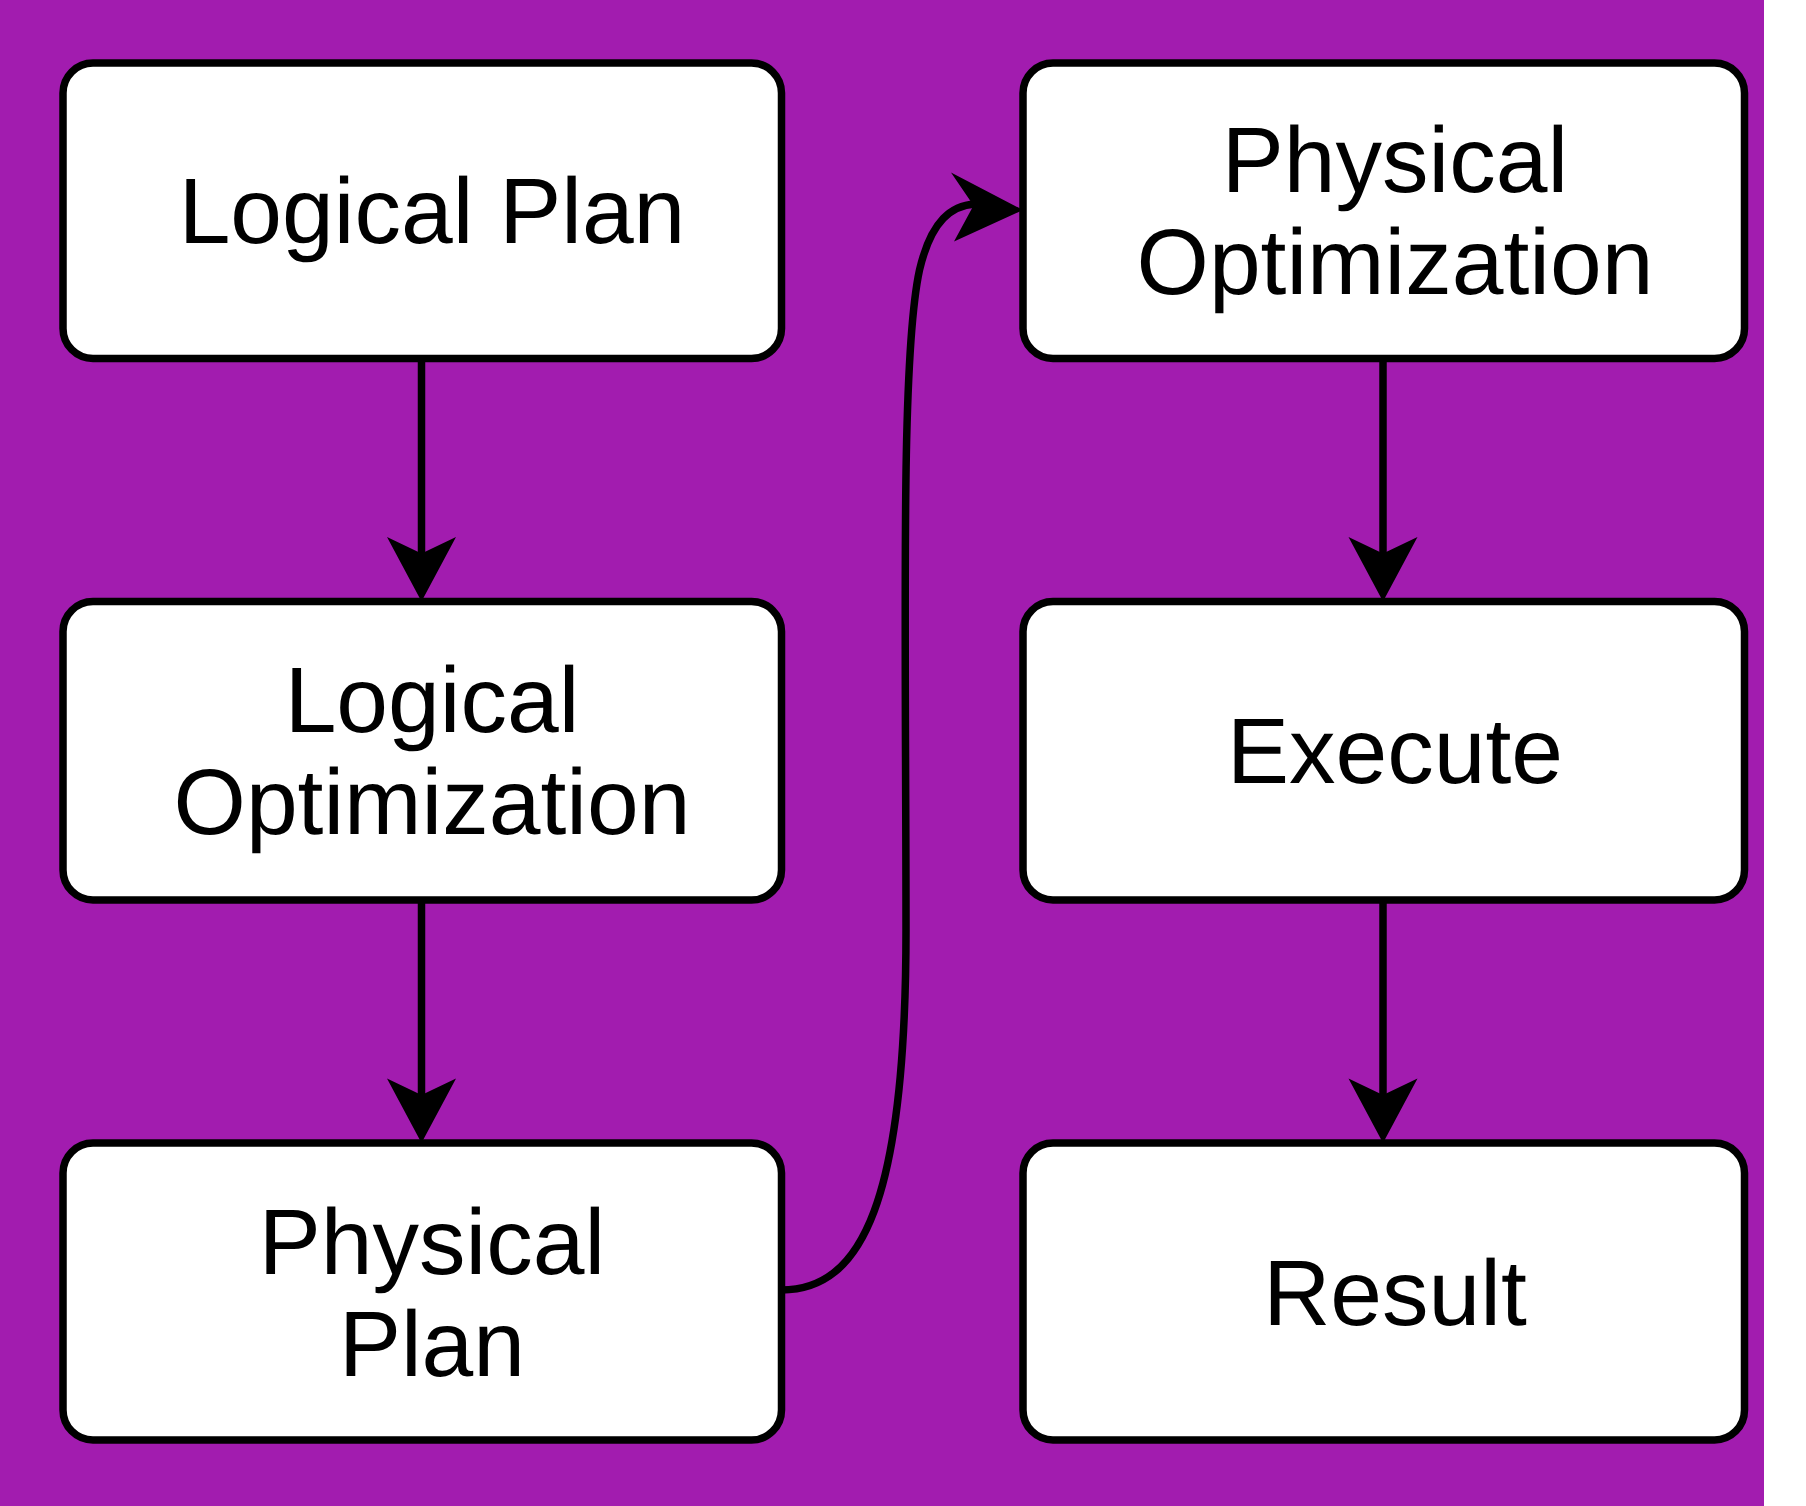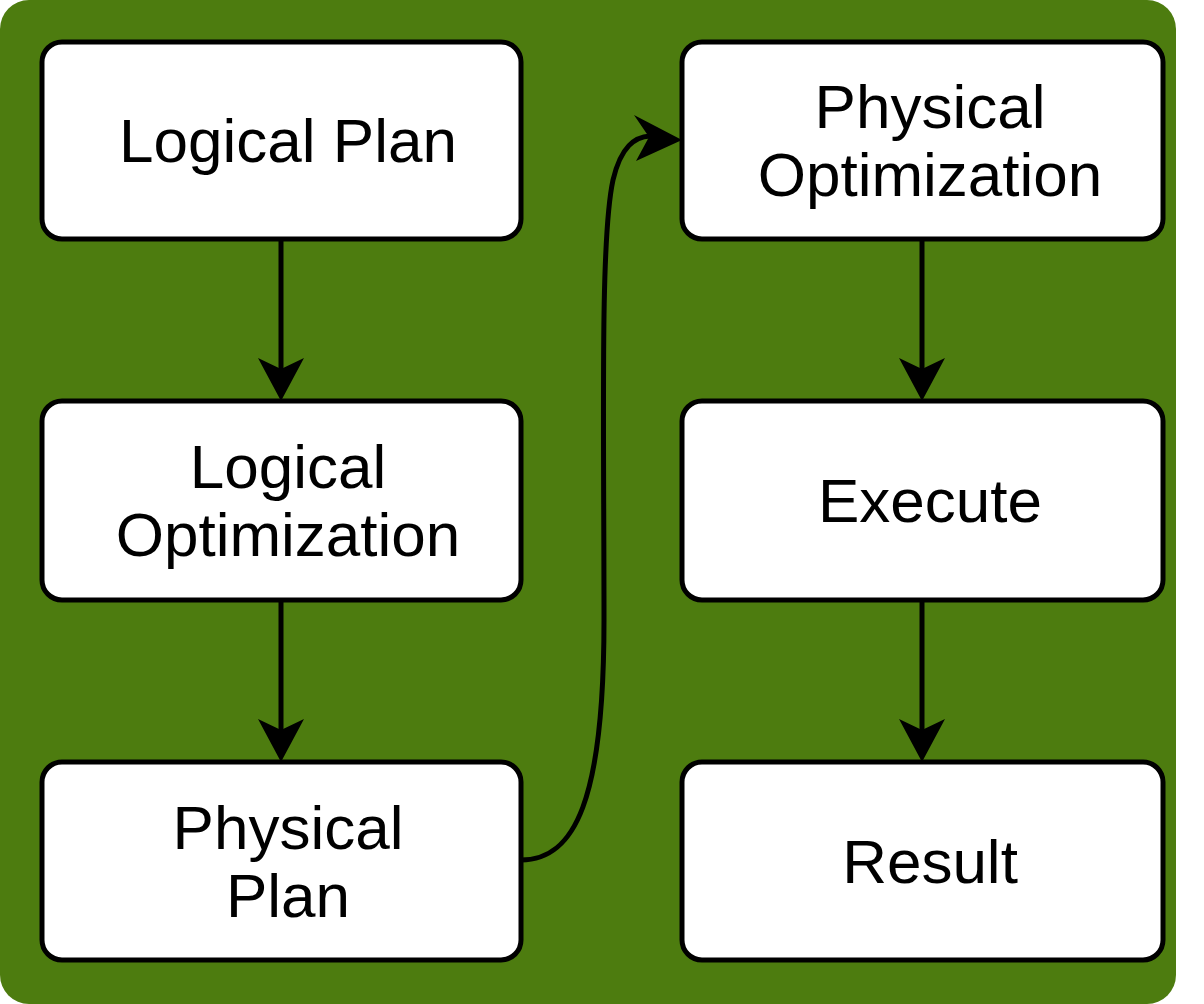--- a/index.html
+++ b/index.html
@@ -7,23 +7,22 @@
     padding: 0;
     background: #ffffff;
   }
   body {
     font-family: "Liberation Sans", sans-serif;
   }
   #diagram-root {
     position: relative;
     width: 1176px;
     height: 1004px;
-    background: #4d7c0f;
+    background: #a21caf;
     overflow: hidden;
-    border-radius: 29px;
   }
   #diagram-svg {
     position: absolute;
     left: 0;
     top: 0;
     width: 1204px;
     height: 1004px;
     display: block;
   }
   .node-box {

